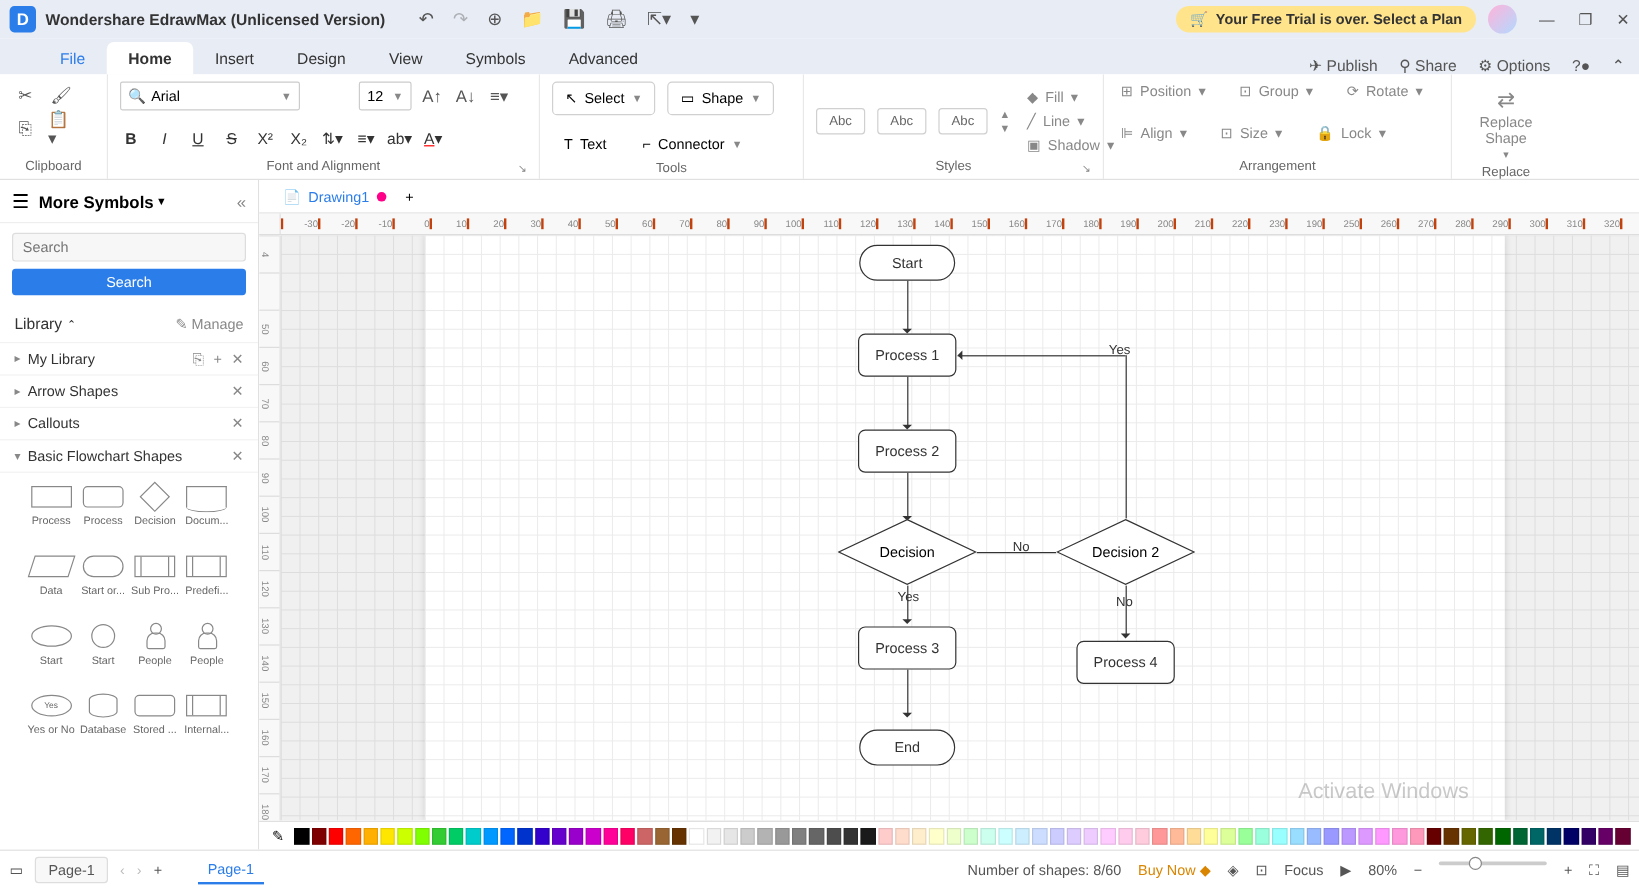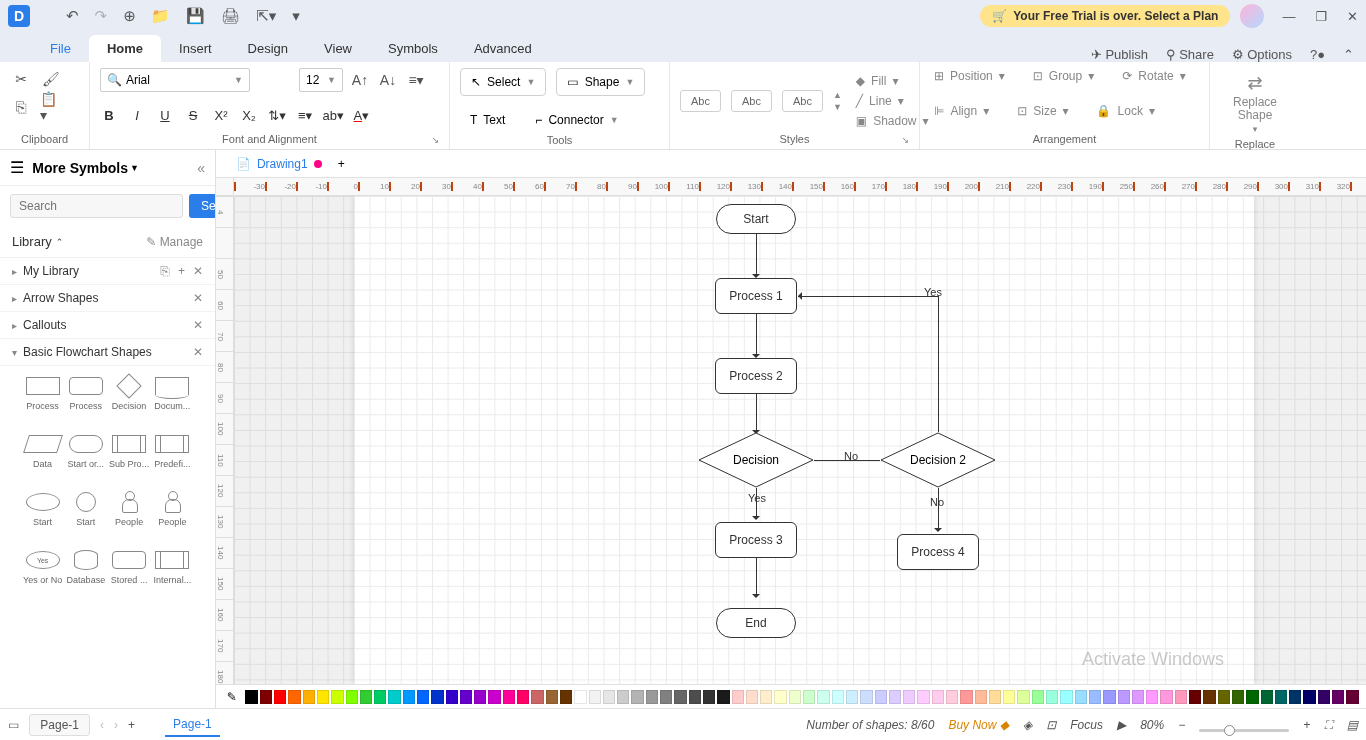--- a/index.html
+++ b/index.html
@@ -47,21 +47,21 @@
 .rstack { display: flex; flex-direction: column; gap: 4px; font-size: 12px; color: #888; }
 .rstack-item { display: flex; align-items: center; gap: 6px; cursor: pointer; padding: 1px 4px; }
 .rbig { display: flex; flex-direction: column; align-items: center; justify-content: center; gap: 2px; color: #888; font-size: 12px; cursor: pointer; padding: 4px 8px; }
 
 
 .leftpanel { position: absolute; left: 0; top: 150px; bottom: 32px; width: 216px; background: #fff; border-right: 1px solid #e0e0e0; overflow: hidden; }
 .lp-header { height: 36px; display: flex; align-items: center; padding: 0 10px; border-bottom: 1px solid #eee; }
 .lp-header .menu-icon { font-size: 16px; margin-right: 8px; }
 .lp-header .title { font-weight: bold; font-size: 14px; }
 .lp-header .collapse { margin-left: auto; color: #888; cursor: pointer; font-size: 14px; }
-.lp-search { padding: 8px 10px; display: flex; gap: 6px; }
+.lp-search { padding: 8px 10px; display: flex; gap: 6px; flex-direction: column; }
 .lp-search input { flex: 1; border: 1px solid #ddd; border-radius: 3px; padding: 4px 8px; font-size: 12px; background: #f7f7f7; }
 .lp-search button { background: #2b7de9; color: #fff; border: none; border-radius: 3px; padding: 4px 12px; font-size: 12px; cursor: pointer; }
 .lp-row { padding: 8px 12px; display: flex; align-items: center; font-size: 13px; color: #333; border-bottom: 1px solid #f2f2f2; }
 .lp-row .arrow { margin-right: 6px; color: #888; font-size: 10px; }
 .lp-row .actions { margin-left: auto; display: flex; gap: 8px; color: #888; font-size: 12px; }
 .lp-row.small { font-size: 12px; padding: 6px 12px; }
 .shapes-grid { display: grid; grid-template-columns: repeat(4, 1fr); gap: 21px 2px; padding: 8px 22px; }
 .shape-cell { display: flex; flex-direction: column; align-items: center; font-size: 9px; color: #666; cursor: pointer; }
 .shape-thumb { width: 40px; height: 24px; margin-bottom: 3px; position: relative; }
 .sh-rect { width: 34px; height: 18px; border: 1px solid #888; margin: 3px auto; }
@@ -114,32 +114,33 @@
 .colorbar { position: absolute; left: 216px; right: 0; bottom: 32px; height: 24px; display: flex; align-items: center; padding: 0 8px; gap: 2px; border-top: 1px solid #e0e0e0; background: #fff; }
 .colorbar .sw { width: 14px; height: 14px; cursor: pointer; border: 1px solid rgba(0,0,0,.1); }
 .colorbar .picker { width: 18px; height: 18px; display: flex; align-items: center; justify-content: center; margin-right: 4px; cursor: pointer; }
 
 
 .statusbar { position: absolute; left: 0; right: 0; bottom: 0; height: 32px; border-top: 1px solid #e0e0e0; background: #fff; display: flex; align-items: center; padding: 0 8px; font-size: 12px; color: #555; }
 .statusbar .pages { display: flex; align-items: center; gap: 10px; }
 .statusbar .page-btn { border: 1px solid #ddd; padding: 3px 10px; border-radius: 3px; background: #f8f8f8; cursor: pointer; }
 .statusbar .active-page { color: #2b7de9; margin-left: 20px; border-bottom: 2px solid #2b7de9; padding: 4px 8px; }
 .statusbar .spacer { flex: 1; }
-.statusbar .right { display: flex; align-items: flex-end; gap: 14px; font-style: italic; }
+.statusbar .right { display: flex; align-items: flex-start; gap: 14px; }
 .buy-now { color: #d98500; }
 .zoom-slider { width: 90px; height: 3px; background: #ccc; position: relative; border-radius: 2px; }
 .zoom-slider .thumb { position: absolute; left: 25px; top: -4px; width: 11px; height: 11px; background: #fff; border: 1px solid #888; border-radius: 50%; }
 
 .watermark { position: absolute; right: 30px; bottom: 14px; color: rgba(120,120,120,.4); font-size: 18px; pointer-events: none; }
 </style>
 </head>
 <body>
 
 <div class="titlebar">
   <div class="titlebar-logo">D</div>
+  <div class="titlebar-title">Wondershare EdrawMax (Unlicensed Version)</div>
   <div class="titlebar-qat">
     <span>↶</span>
     <span style="opacity:.4">↷</span>
     <span>⊕</span>
     <span>📁</span>
     <span>💾</span>
     <span>🖨</span>
     <span>⇱▾</span>
     <span>▾</span>
   </div>

